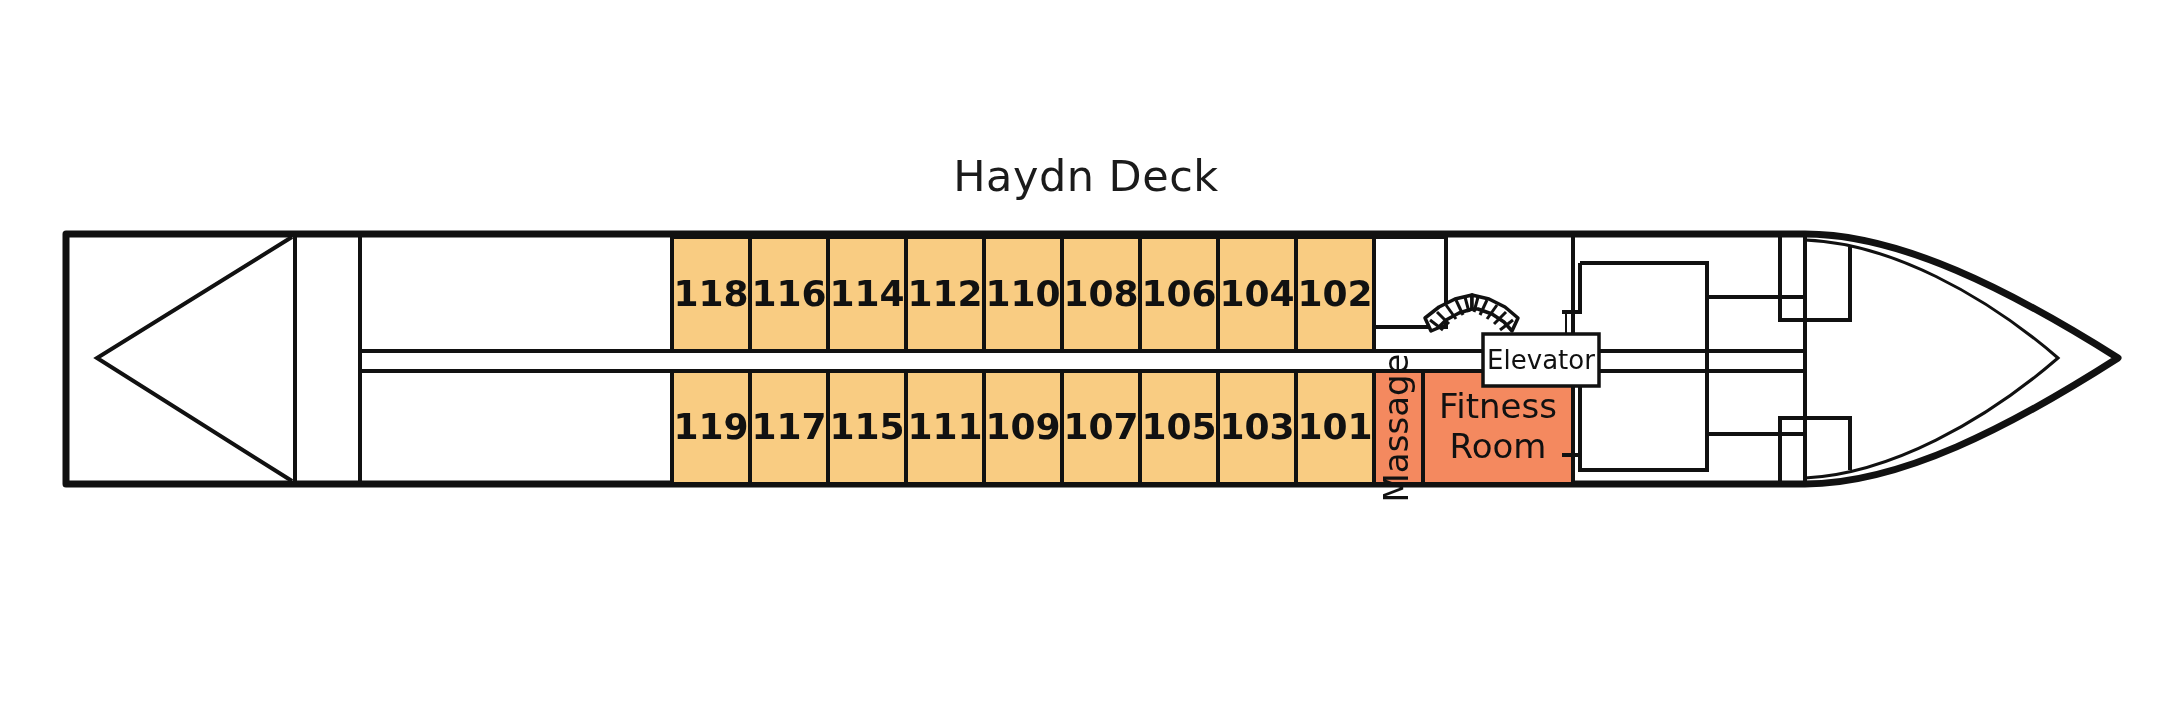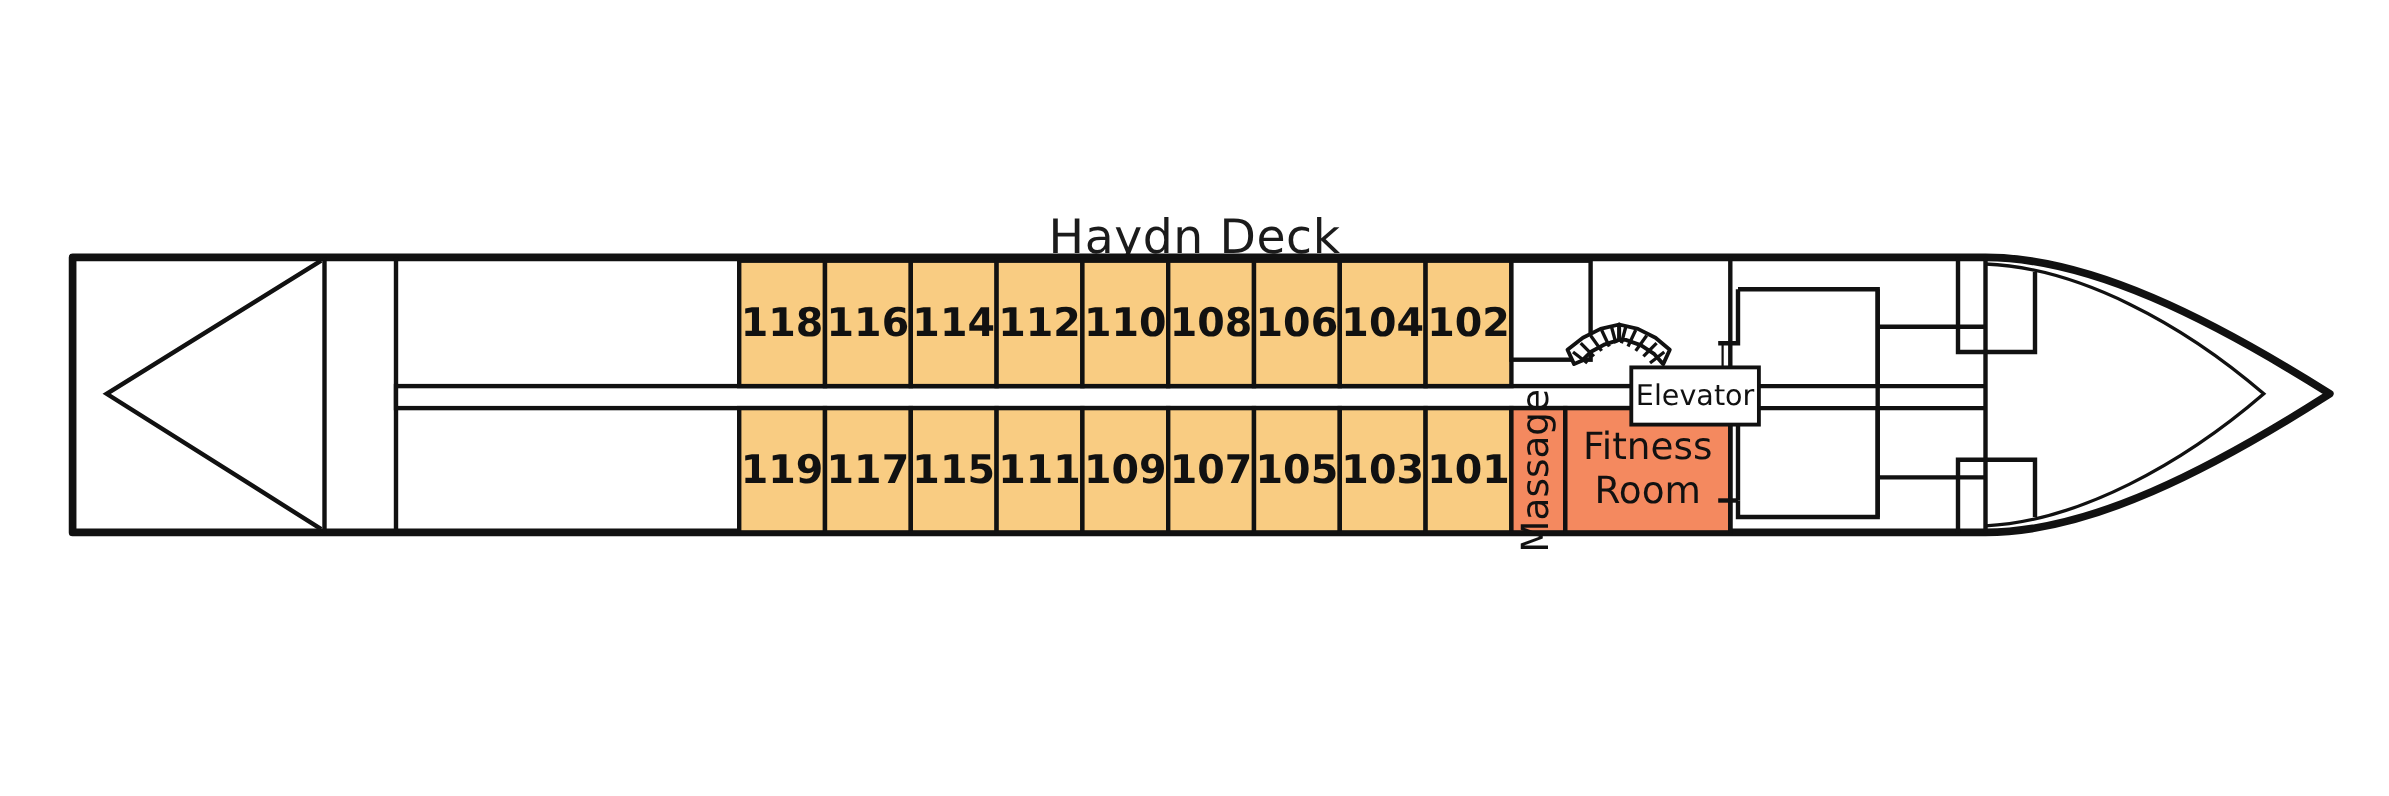--- a/index.html
+++ b/index.html
@@ -21,21 +21,20 @@
     position: absolute;
     left: 0;
     top: 155px;
     width: 2172px;
     text-align: center;
     font-size: 43px;
     color: #1b1b1b;
     font-family: "DejaVu Sans", sans-serif;
     letter-spacing: 0.5px;
     line-height: 1;
-    margin-top: 40px;
   }
   #deck-svg {
     position: absolute;
     left: 0;
     top: 0;
   }
   .cabin-label {
     font-family: "DejaVu Sans", sans-serif;
     font-size: 36px;
     font-weight: 700;

